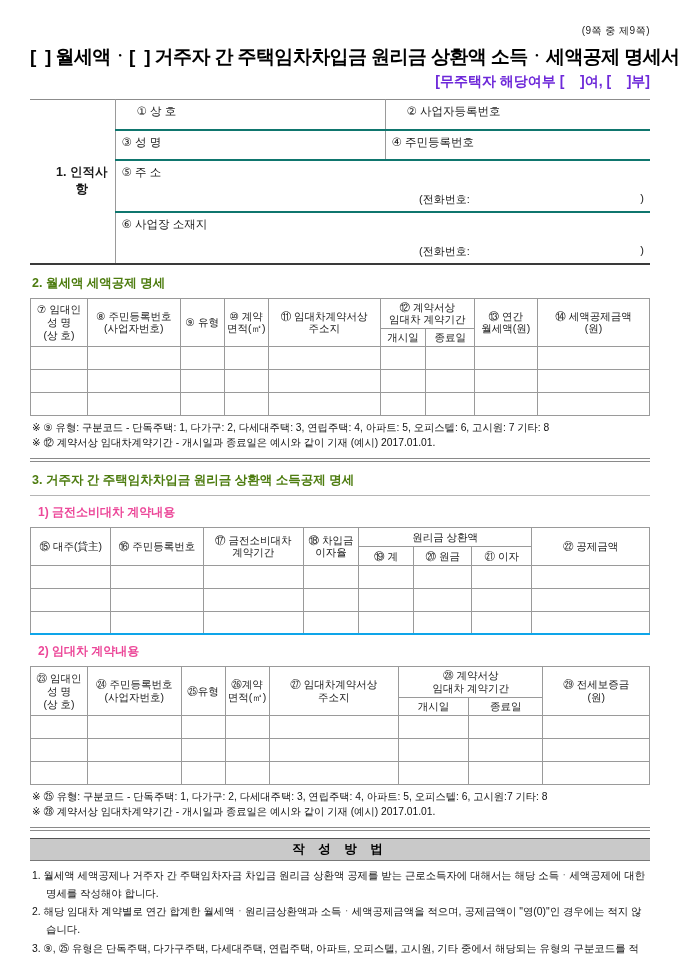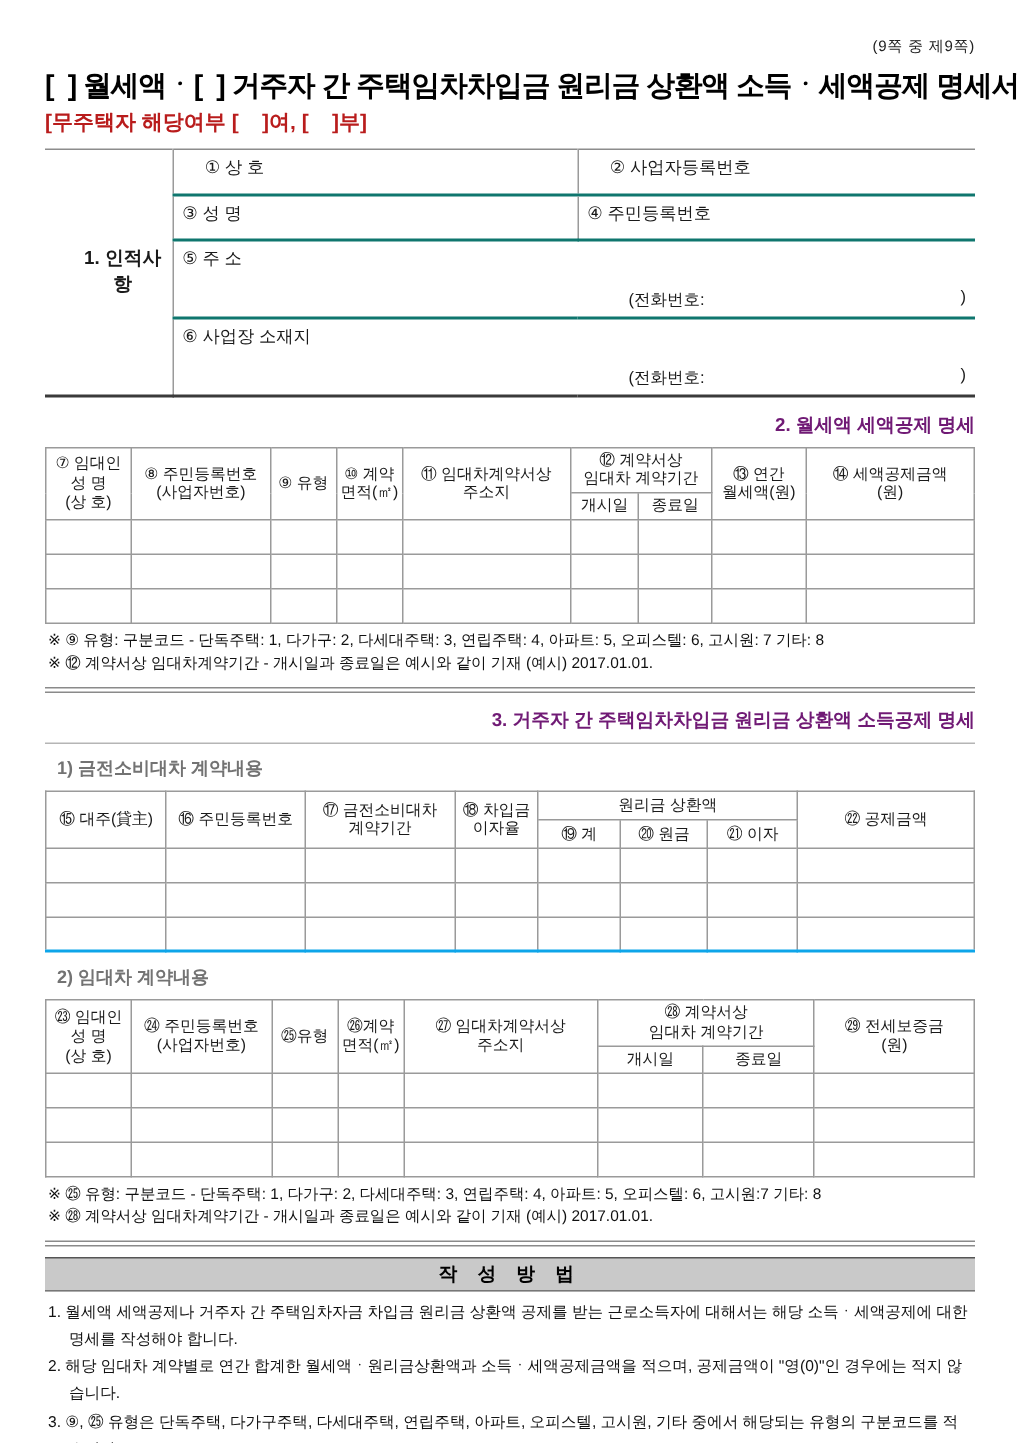--- a/index.html
+++ b/index.html
@@ -4,39 +4,39 @@
 <style>
   * { margin:0; padding:0; box-sizing:border-box; }
   html,body { background:#ffffff; }
   body { font-family:"Liberation Sans","DejaVu Sans",sans-serif; color:#1a1a1a; }
   .page { width:680px; height:962px; background:#fff; padding:24px 30px 0 30px; position:relative; }
 
   .page-indicator { text-align:right; font-size:10px; color:#222; margin-bottom:6px; letter-spacing:0.5px; }
 
   .title { text-align:center; font-size:19px; font-weight:900; letter-spacing:-0.6px; color:#000; white-space:nowrap; }
   .title .cbox { font-weight:900; white-space:pre; }
-  .subtitle { text-align:left; font-size:14px; font-weight:600; margin-top:3px; margin-bottom:8px; color:#b91c1c; }
+  .subtitle { text-align:right; font-size:14px; font-weight:600; margin-top:3px; margin-bottom:8px; color:#6d28d9; }
   .subtitle .cbox { white-space:pre; }
 
   table { border-collapse:collapse; width:100%; table-layout:fixed; }
   th, td { font-weight:normal; }
 
   
   .t1 { border-top:1px solid #8c8c8c; border-bottom:2px solid #3a3a3a; }
   .t1 td { border-top:2px solid #0f766e; vertical-align:top; font-size:11.5px; padding:4px 6px; }
   .t1 tr:first-child td { border-top:none;padding-left:21px; }
   .t1 .vdiv { border-left:1px solid #9a9a9a; }
   .t1 .lbl { border-top:none; font-size:12.5px; font-weight:600; vertical-align:middle; text-align:center; padding:0 2px; }
   .row-tall { height:46px; }
   .row-std { height:30px; }
   .phone { display:flex; justify-content:space-between; width:225px; margin-left:auto; margin-top:12px; font-size:11px; }
 
   
-  .sec-title { font-size:12.5px; font-weight:700; margin:10px 0 6px 2px; color:#701a75;text-align:right; }
-  .sub-title { font-size:12px; font-weight:700; margin:8px 0 6px 8px; color:#737373; }
+  .sec-title { font-size:12.5px; font-weight:700; margin:10px 0 6px 2px; color:#4d7c0f; }
+  .sub-title { font-size:12px; font-weight:700; margin:8px 0 6px 8px; color:#ec4899; }
   .hr-thin { border-top:1px solid #b5b5b5; margin-top:8px; }
 
   
   .grid th { border:1px solid #9a9a9a; font-size:10.5px; line-height:1.22; padding:2px 1px; text-align:center; vertical-align:middle; white-space:pre-line; }
   .grid td { border:1px solid #9a9a9a; height:23px; }
   .t3 { border-bottom:2px solid #0ea5e9; }
 
   .notes { margin:5px 0 6px 2px; }
   .notes div { font-size:10.3px; line-height:1.45; color:#111; white-space:nowrap; }
 

